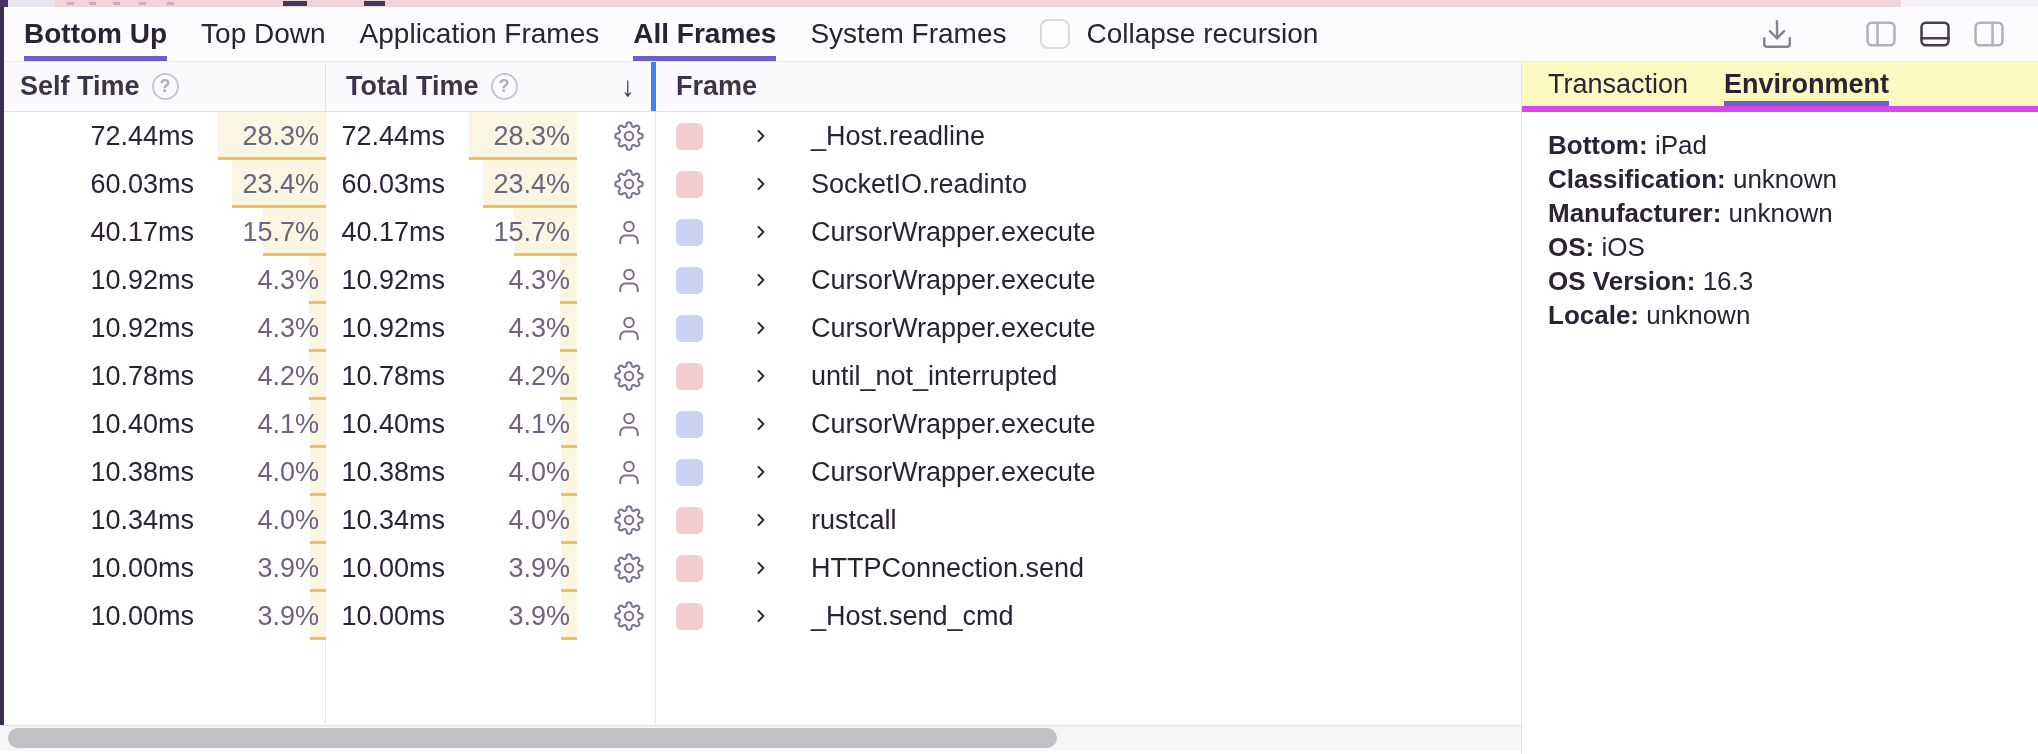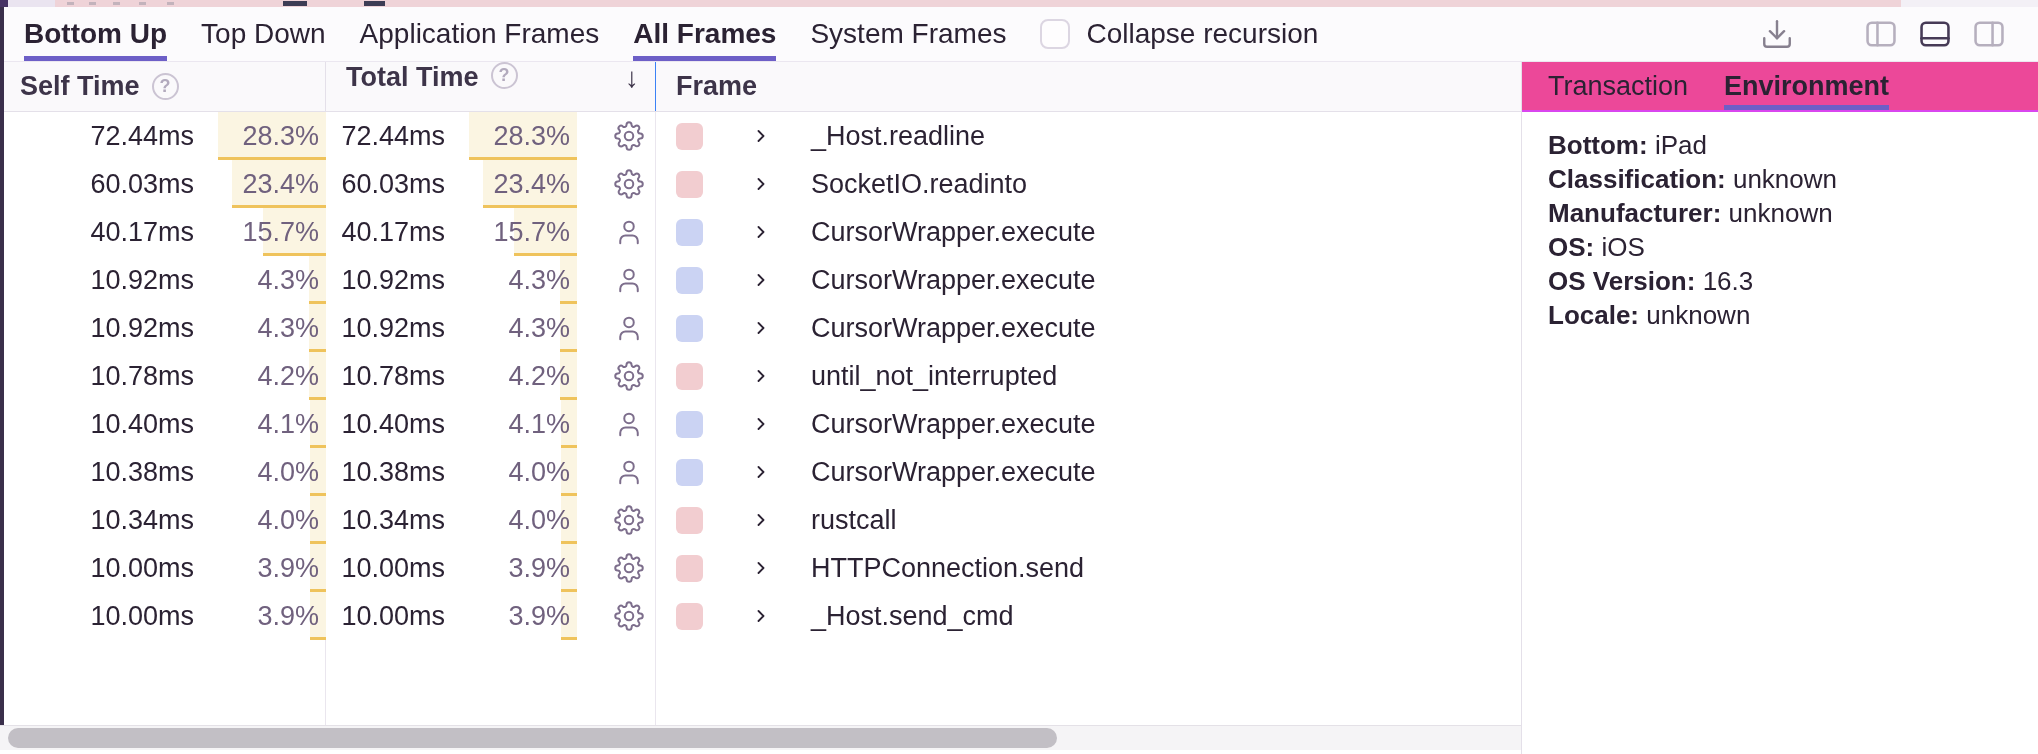--- a/index.html
+++ b/index.html
@@ -48,22 +48,22 @@
   
   .main { display:flex; height:692px; }
   .table-section { width:1521px; position:relative; display:flex; flex-direction:column; box-sizing:border-box; }
   .thead {
     display:flex; height:50px; flex:none; background:#faf9fb;
     border-bottom:1px solid #e4e0e9; box-sizing:border-box; font-weight:700;
     font-size:27px; color:#3d3449;
   }
   .h-self  { width:326px; display:flex; align-items:center; padding-left:20px;
              border-right:1px solid #e4e0e9; box-sizing:border-box; cursor:pointer; }
-  .h-total { width:330px; display:flex; padding-left:20px;
-             border-right:1px solid #3b82f6; box-sizing:border-box; cursor:pointer; }
+  .h-total { width:330px; display:flex; align-items:center; padding-left:20px;
+             border-right:5px solid #3b82f6; box-sizing:border-box; cursor:pointer; }
   .h-frame { flex:1; display:flex; align-items:center; padding-left:20px; }
   .qicon {
     width:27px; height:27px; border:2px solid #cbc4d3; border-radius:50%;
     color:#b2aabd; font-size:18px; font-weight:700; display:flex; align-items:center;
     justify-content:center; box-sizing:border-box; margin-left:12px; flex:none;
   }
   .sort-arrow { margin-left:auto; margin-right:16px; font-size:28px; font-weight:400; color:#3d3449; }
 
   .tbody { flex:1; position:relative; background:#fff; }
   .vline { position:absolute; top:0; bottom:29px; width:1px; background:#eae6ee; }
@@ -91,21 +91,21 @@
 
   
   .hscroll { position:absolute; left:0; right:0; bottom:4px; height:25px;
              background:#f5f4f6; border-top:1px solid #e4e1e7; box-sizing:border-box; }
   .hthumb { position:absolute; left:8px; top:2px; width:1049px; height:20px;
             border-radius:10px; background:#c2bfc5; cursor:grab; }
 
   
   .side-panel { width:517px; border-left:1px solid #e4e0e9; box-sizing:border-box;
                 display:flex; flex-direction:column; background:#fff; }
-  .panel-header { height:50px; flex:none; background:#ec4899; border-bottom:2px solid #d946ef;
+  .panel-header { height:50px; flex:none; background:#fef9c3; border-bottom:6px solid #d946ef;
                   box-sizing:border-box; display:flex; gap:36px; padding-left:26px; }
   .ptab { font-size:27px; display:flex; align-items:center; cursor:pointer;
           border-bottom:5px solid transparent; padding-top:5px; box-sizing:border-box; }
   .ptab.active { font-weight:700; border-bottom-color:#6d5fc7; }
   .panel-body { padding:16px 20px 0 26px; font-size:26px; line-height:34px; }
   .env-line b { font-weight:700; }
 
   .left-edge { position:absolute; left:0; top:7px; width:4px; height:718px;
                background:#3a2f4b; z-index:6; }
 </style>

